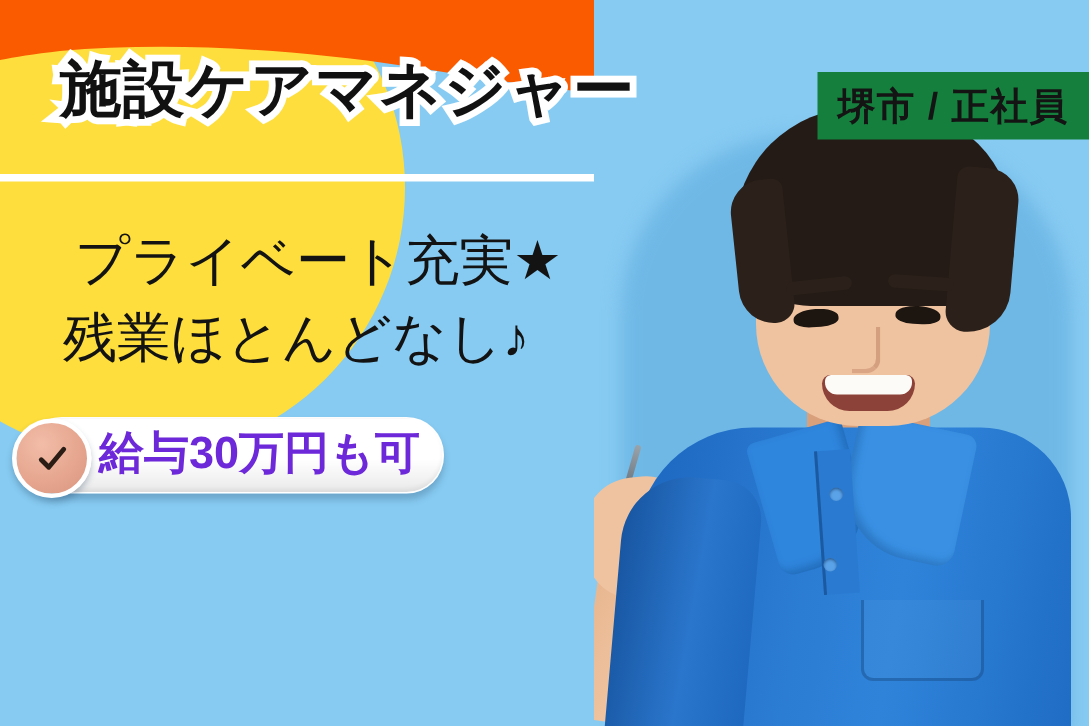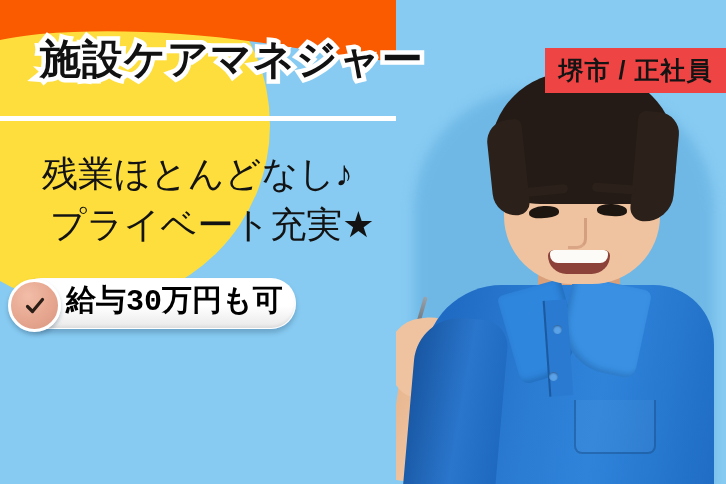--- a/index.html
+++ b/index.html
@@ -281,21 +281,21 @@
     border-radius: 2px;
   }
 
   
   .badge {
     position: absolute;
     left: 545px;
     top: 48px;
     width: 181px;
     height: 45px;
-    background: #ef4444;
+    background: #15803d;
     display: flex;
     align-items: center;
     justify-content: center;
   }
   .badge-text {
     font-size: 25px;
     font-weight: 700;
     color: #141414;
     letter-spacing: 1px;
     white-space: nowrap;
@@ -357,24 +357,23 @@
     border: 1px solid rgba(255,255,255,.9);
   }
   .pill-label {
     position: absolute;
     left: 58px;
     top: 0;
     height: 49px;
     line-height: 49px;
     font-size: 30px;
     font-weight: 700;
-    color: #000000;
+    color: #6d28d9;
     white-space: nowrap;
     letter-spacing: 0px;
-    font-family: Liberation Mono, monospace;
   }
   .pill-check {
     position: absolute;
     left: 0px;
     top: 1px;
     width: 47px;
     height: 47px;
     border-radius: 50%;
     background: radial-gradient(circle at 36% 30%, #f2bda8 0%, #e6a68f 55%, #d9957f 100%);
     border: 3px solid #ffffff;
@@ -430,22 +429,22 @@
     </div>
   </div>
 
   <div class="badge">
     <span class="badge-text">堺市 / 正社員</span>
   </div>
 
   <div class="title">施設ケアマネジャー</div>
 
   <div class="subtitle">
+    <span class="line l2">プライベート充実★</span>
     <span class="line l1">残業ほとんどなし♪</span>
-    <span class="line l2">プライベート充実★</span>
   </div>
 
   <div class="pills">
 
     <div class="pill">
       <div class="pill-body"></div>
       <div class="pill-check">
         <svg width="26" height="26" viewBox="0 0 26 26" aria-hidden="true">
           <path d="M5.5 13.5 L10.5 18.5 L20.5 6.5" fill="none" stroke="#2a1d16" stroke-width="3.2" stroke-linecap="round" stroke-linejoin="round"></path>
         </svg>

